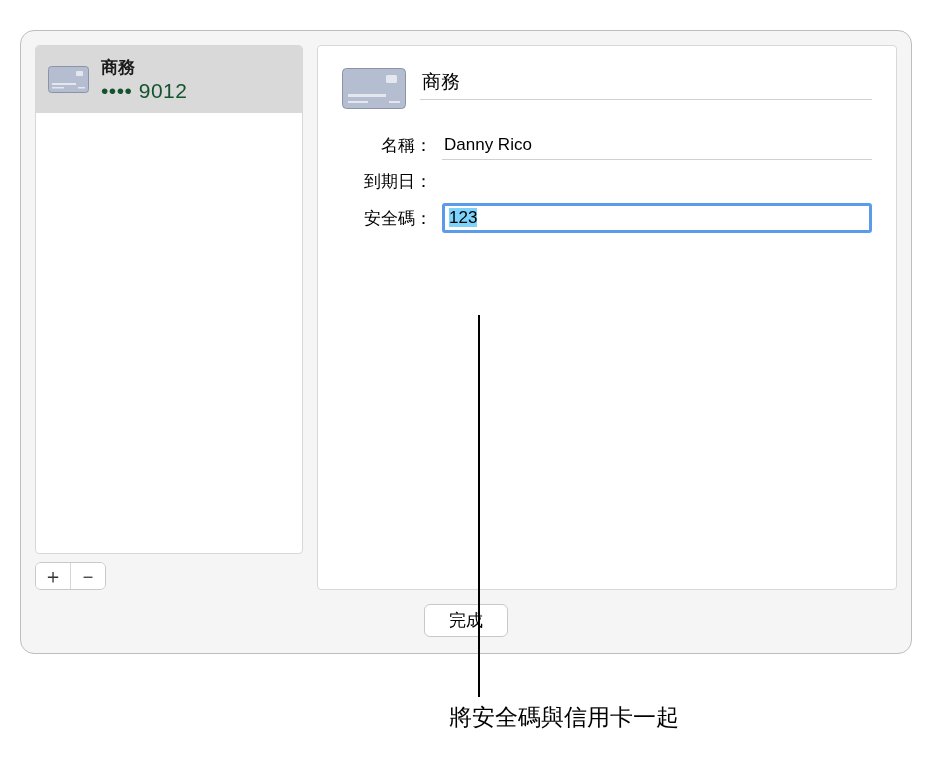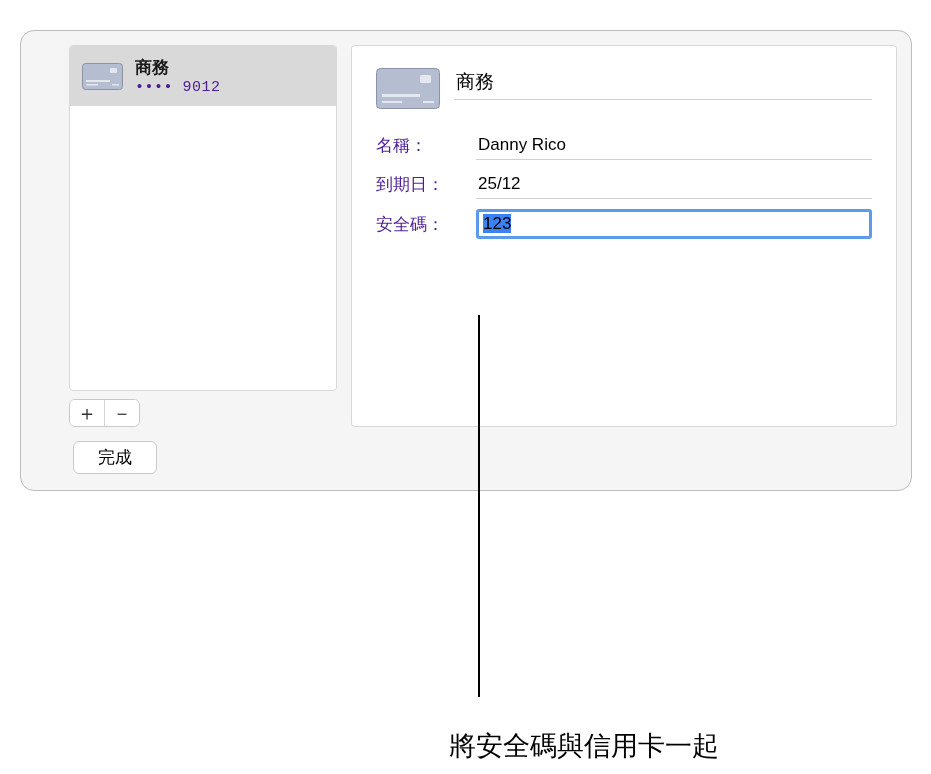--- a/index.html
+++ b/index.html
@@ -10,28 +10,27 @@
     height: 774px;
     position: relative;
     font-size: 17px;
     color: #000;
   }
   .window {
     position: absolute;
     left: 20px;
     top: 30px;
     width: 892px;
-    height: 461px;
+    height: 624px;
     border: 1.5px solid #bdbdbd;
     border-radius: 14px;
     background: #f5f5f5;
     overflow: hidden;
     display: flex;
     flex-direction: column;
-    padding-left: 34px;
   }
   .content {
     flex: 1;
     display: flex;
     padding: 14px;
     gap: 14px;
   }
   .sidebar {
     width: 268px;
     display: flex;
@@ -59,24 +58,23 @@
   }
   .card-icon-rect {
     fill: #b5bed1;
     stroke: #8a93a8;
     stroke-width: 1;
   }
   .card-chip { fill: #e4e7ee; }
   .card-text { display: flex; flex-direction: column; }
   .card-title { font-size: 17px; font-weight: 600; color: #1a1a1a; }
   .card-sub {
-    font-size: 15px;
-    color: #4c1d95;
+    font-size: 21px;
+    color: #14532d;
     letter-spacing: 0.5px;
-    font-family: Liberation Mono, monospace;
   }
   .sidebar-toolbar {
     display: flex;
     margin-top: 8px;
   }
   .pm-btns {
     display: inline-flex;
     border: 1px solid #c9c9c9;
     border-radius: 6px;
     background: #fff;
@@ -124,47 +122,47 @@
     background: transparent;
     outline: none;
   }
   .form-row {
     display: flex;
     align-items: center;
     margin-bottom: 10px;
   }
   .form-label {
     width: 90px;
-    text-align: left;
+    text-align: right;
     margin-right: 10px;
     font-size: 17px;
-    color: #4c1d95;
+    color: #000000;
   }
   .form-input {
     flex: 1;
     font-size: 17px;
     border: none;
     border-bottom: 1px solid #d0d0d0;
     padding: 4px 2px;
     background: transparent;
     outline: none;
     font-family: Liberation Sans, sans-serif;
   }
   .form-input.masked { letter-spacing: 2px; }
   .cvc-wrap {
     flex:1;
     border: 3px solid #5b9bea;
     border-radius: 3px;
     padding: 2px 4px;
     font-size: 17px;
   }
-  .cvc-wrap .sel { background:#3b82f6; }
+  .cvc-wrap .sel { background:#7dd3fc; }
   .footer {
     display: flex;
-    justify-content: flex-start;
+    justify-content: center;
     padding: 0 18px 16px 18px;
   }
   .done-btn {
     border: 1px solid #c9c9c9;
     border-radius: 6px;
     background: #fff;
     padding: 4px 24px;
     font-size: 17px;
     cursor: pointer;
   }
@@ -172,22 +170,22 @@
     position: absolute;
     left: 478px;
     top: 315px;
     width: 1.5px;
     height: 382px;
     background: #000;
   }
   .callout-text {
     position: absolute;
     left: 449px;
-    top: 728px;
-    font-size: 27px;
+    top: 702px;
+    font-size: 23px;
     line-height: 1.35;
     color: #000;
   }
 </style>
 </head>
 <body>
 
 <div class="window">
   <div class="content">
 
@@ -238,21 +236,20 @@
       </div>
 
       <div class="form-row">
         <span class="form-label">名稱：</span>
         <input class="form-input" value="Danny Rico" style="">
       </div>
 
 
       <div class="form-row">
         <span class="form-label">到期日：</span>
-        <input class="form-input" value="25/12" style="">
       </div>
 
       <div class="form-row">
         <span class="form-label">安全碼：</span>
         <div class="cvc-wrap">
           <span class="sel">123</span>
         </div>
       </div>
 
     </div>

